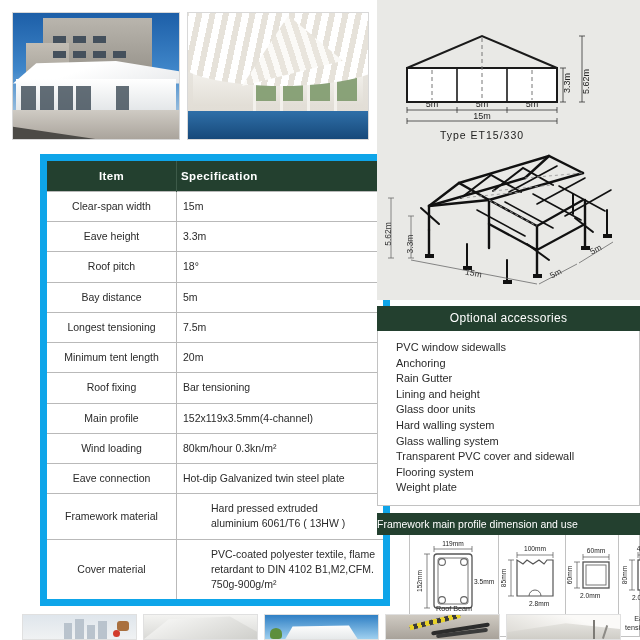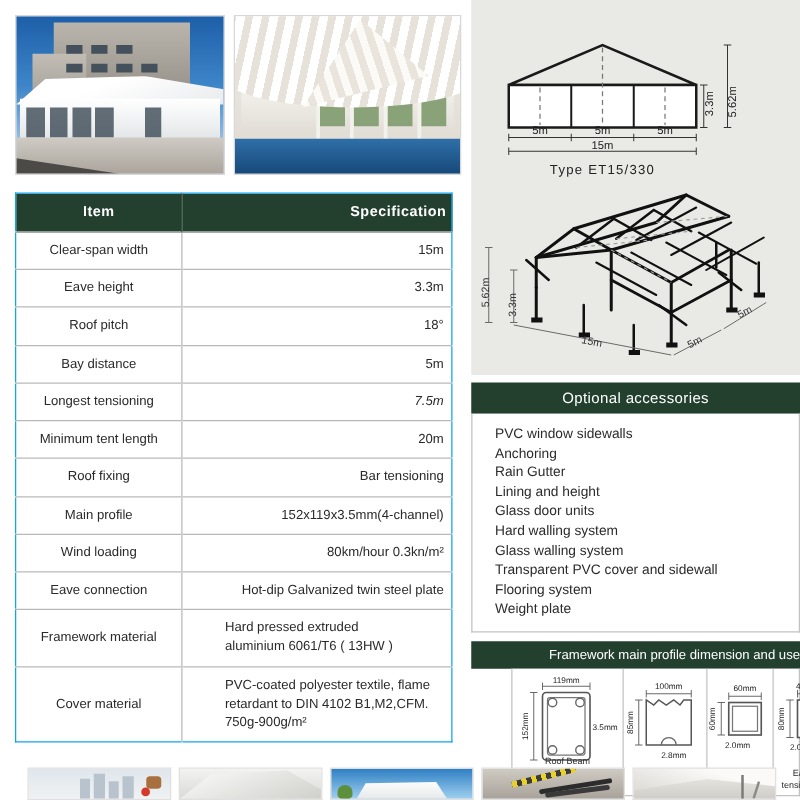--- a/index.html
+++ b/index.html
@@ -52,22 +52,23 @@
   .pb-op { position:absolute; top:46%; height:24%; background:#7e9a6d; opacity:.9; }
   .pb-floor { position:absolute; left:0; bottom:0; width:100%; height:22%;
       background:linear-gradient(#2f6fa8,#17497a); }
   .pb-col { position:absolute; top:40%; width:3px; height:38%; background:#f3f1ec; }
 
   
   .spec-table {
     margin-top: 14px;
     width: 350px;
     border-collapse: collapse;
-    border: 1px solid #0ea5e9;
+    border: 7px solid #0ea5e9;
     table-layout: fixed;
+    margin-left: 28px;
   }
   .spec-table th {
     background: #23402f;
     color: #ffffff;
     font-size: 11.5px;
     font-weight: bold;
     padding: 9px 4px;
     letter-spacing: .4px;
     border-right: 1px solid #3d5a49;
   }
@@ -75,21 +76,21 @@
   .spec-table td {
     border-top: 1px solid #b9b9b9;
     border-right: 1px solid #b9b9b9;
     font-size: 10.5px;
     color: #2a2a2a;
     padding: 7px 6px;
     line-height: 1.45;
   }
   .spec-table td:last-child { border-right: none; }
   .col-item { width: 133px; text-align: center; }
-  .col-spec { text-align: right; }
+  .col-spec { text-align: left; }
   .col-spec.left { text-align: left; padding-left: 34px; }
 
   
   .right-col { position: absolute; left: 377px; top: 0; width: 263px; }
 
   .diagram-panel {
     background: #e9e9e6;
     width: 263px;
     height: 300px;
     position: relative;
@@ -113,21 +114,21 @@
   }
   .opt-box div {
     font-size: 11px;
     color: #2b2b2b;
     line-height: 1.42;
   }
 
   .fw-head {
     background: #23402f;
     color: #fff;
-    text-align: right;
+    text-align: left;
     font-size: 10.5px;
     padding: 5px 0 5px;
   }
   .fw-box {
     border: 1px solid #c2c2c2; border-top: none;
     display: flex; background:#fff; height: 102px; margin-left: 32px;
   }
   .fw-cell {
     border-right: 1px solid #c2c2c2;
     display:flex; flex-direction:column; align-items:center;
@@ -235,21 +236,21 @@
           <tr>
             <td class="col-item">Roof pitch</td>
             <td class="col-spec" style="white-space: pre-line;">18°</td>
           </tr>
           <tr>
             <td class="col-item">Bay distance</td>
             <td class="col-spec" style="white-space: pre-line;">5m</td>
           </tr>
           <tr>
             <td class="col-item">Longest tensioning</td>
-            <td class="col-spec" style="white-space: pre-line; font-style: italic;">7.5m</td>
+            <td class="col-spec" style="white-space: pre-line;">7.5m</td>
           </tr>
           <tr>
             <td class="col-item">Minimum tent length</td>
             <td class="col-spec" style="white-space: pre-line;">20m</td>
           </tr>
           <tr>
             <td class="col-item">Roof  fixing</td>
             <td class="col-spec" style="white-space: pre-line;">Bar  tensioning</td>
           </tr>
           <tr>

